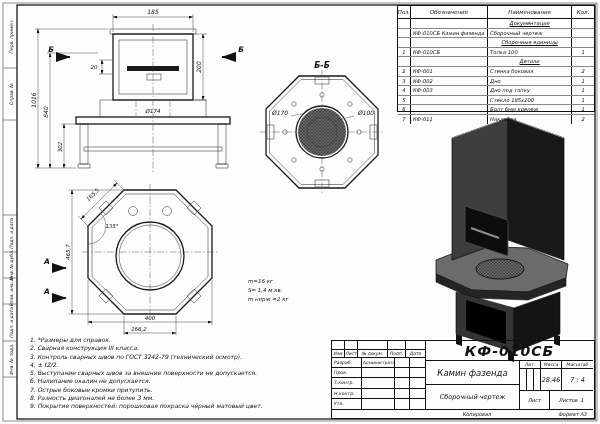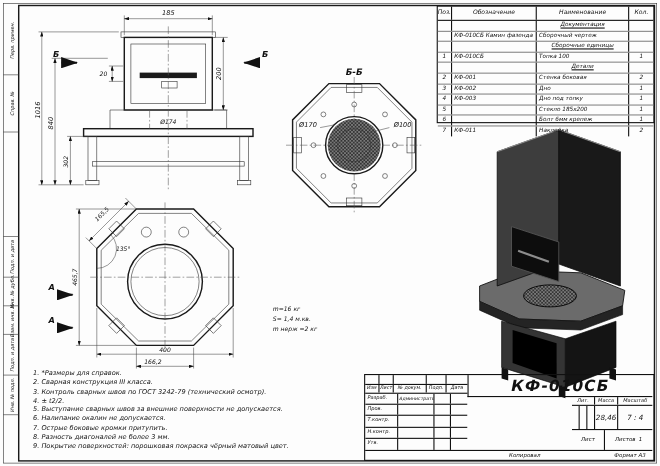--- a/index.html
+++ b/index.html
@@ -394,20 +394,24 @@
           <div class="rd"></div>
         </div>
     <div class="tb-role">
           <div class="rl">Утв.</div>
           <div class="rv"></div>
           <div class="rs"></div>
           <div class="rd"></div>
         </div>
   </div>
   <div class="cell tb-des">КФ-010СБ</div>
+  <div class="cell tb-name">
+    <div class="tb-name-top">Камин фазенда</div>
+    <div class="tb-name-bot">Сборочный чертеж</div>
+  </div>
   <div class="cell tb-rh">
     <div class="rc" style="width:21px">Лит.</div>
     <div class="rc" style="width:21px">Масса</div>
     <div class="rc" style="width:31px;border-right:none">Масштаб</div>
   </div>
   <div class="cell tb-rv">
     <div class="rc" style="width:7px"></div>
         <div class="rc" style="width:7px"></div>
         <div class="rc" style="width:7px"></div>
     <div class="rc" style="width:21px">28,46</div>

